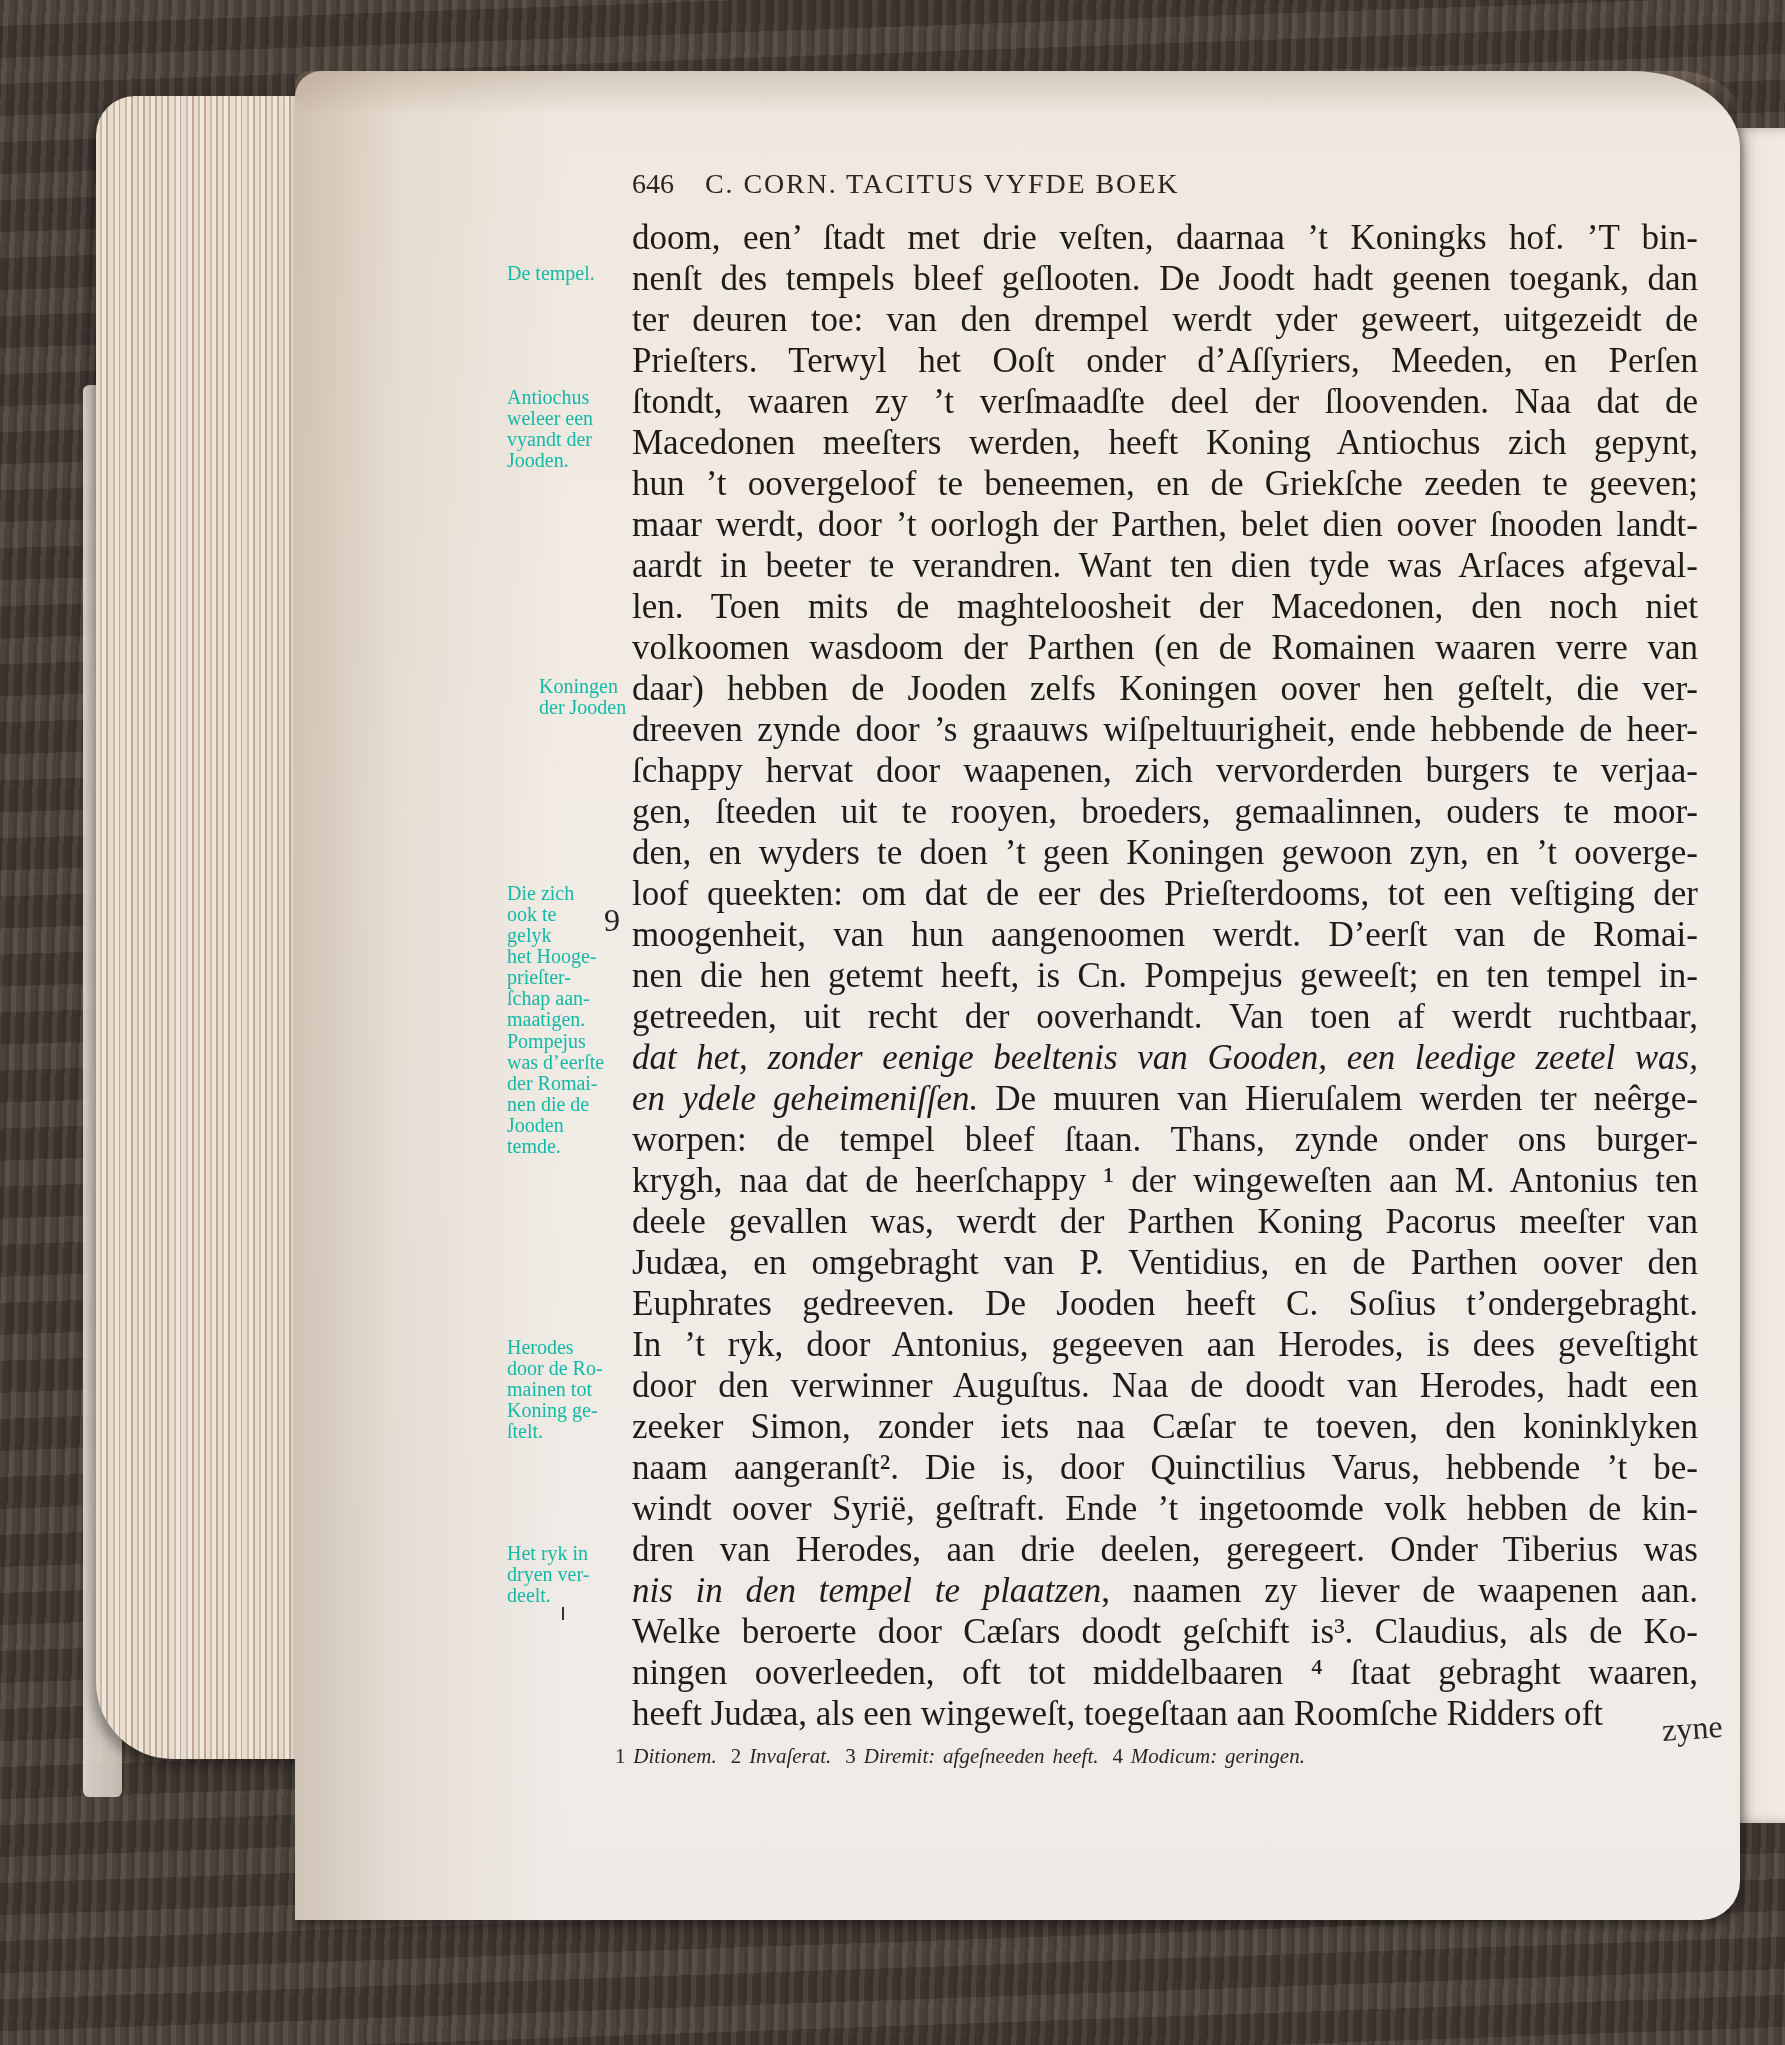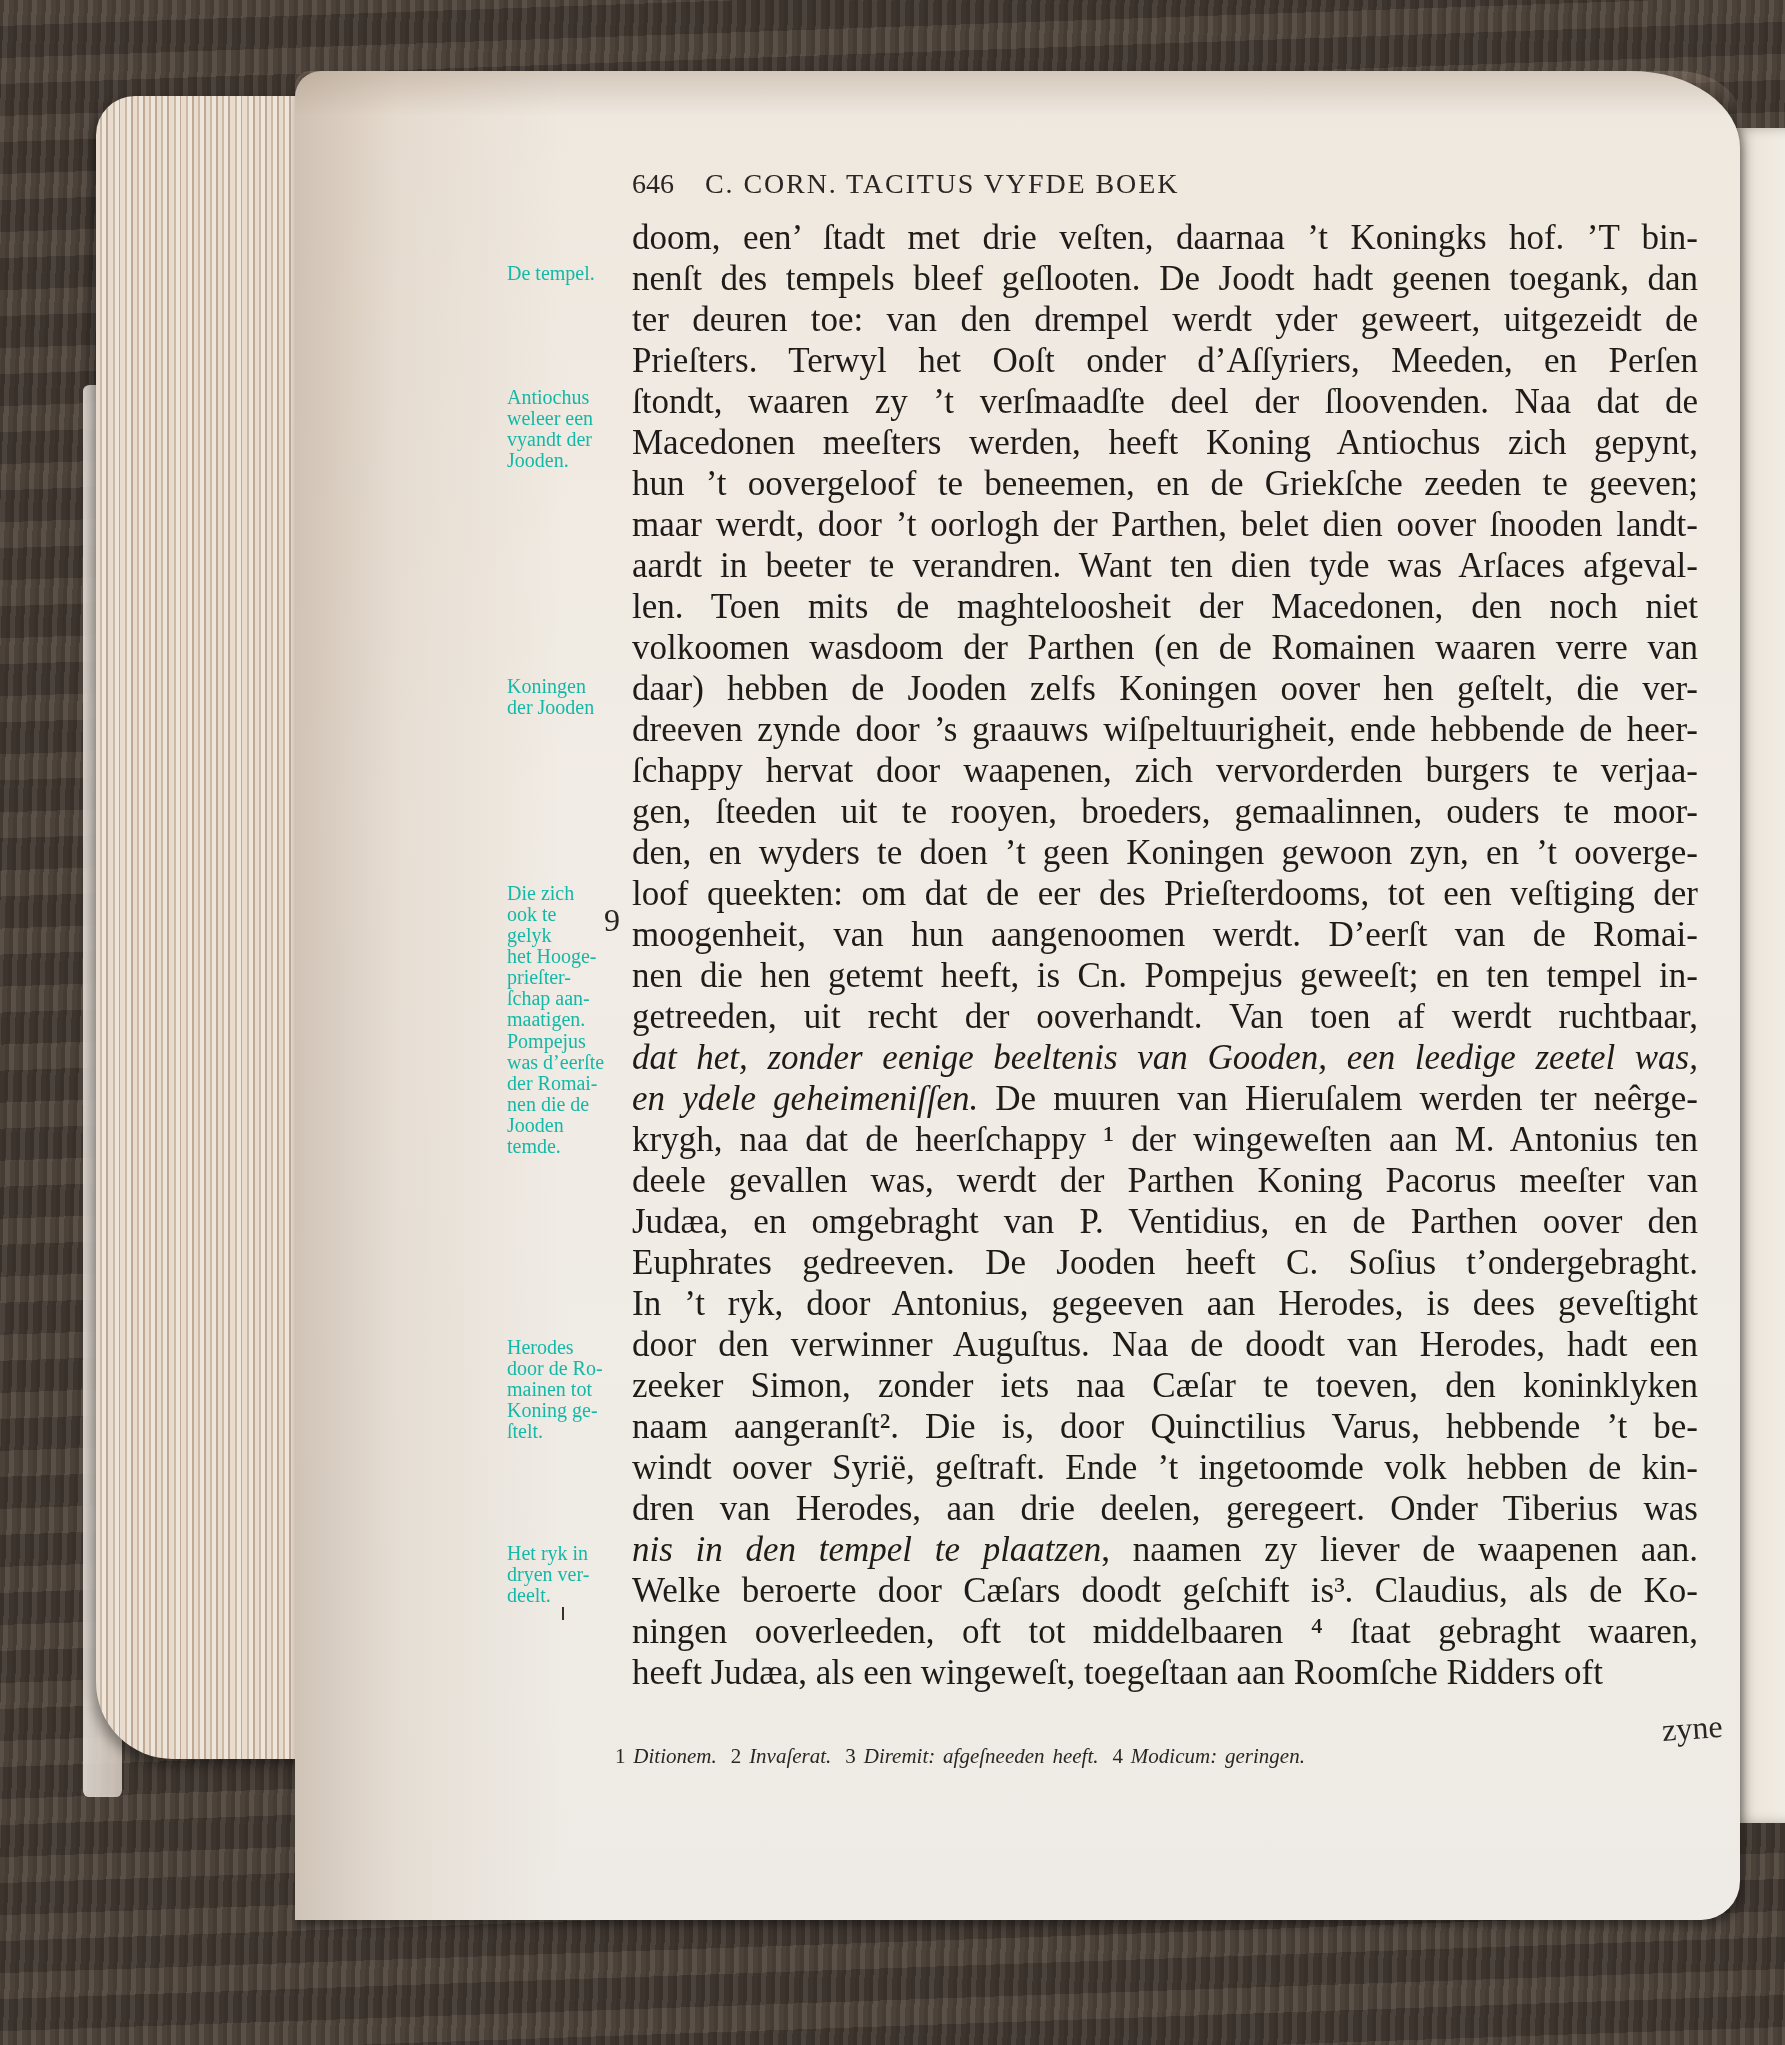--- a/index.html
+++ b/index.html
@@ -107,20 +107,21 @@
     <span class="line">dreeven zynde door ’s graauws wiſpeltuurigheit, ende hebbende de heer-</span>
     <span class="line">ſchappy hervat door waapenen, zich vervorderden burgers te verjaa-</span>
     <span class="line">gen, ſteeden uit te rooyen, broeders, gemaalinnen, ouders te moor-</span>
     <span class="line">den, en wyders te doen ’t geen Koningen gewoon zyn, en ’t oovergе-</span>
     <span class="line">loof queekten: om dat de eer des Prieſterdooms, tot een veſtiging der</span>
     <span class="line">moogenheit, van hun aangenoomen werdt. D’eerſt van de Romai-</span>
     <span class="line">nen die hen getemt heeft, is Cn. Pompejus geweeſt; en ten tempel in-</span>
     <span class="line">getreeden, uit recht der ooverhandt. Van toen af werdt ruchtbaar,</span>
     <span class="line"><em>dat het, zonder eenige beeltenis van Gooden, een leedige zeetel was,</em></span>
     <span class="line"><em>en ydele geheimeniſſen.</em> De muuren van Hieruſalem werden ter neêrge-</span>
+    <span class="line">worpen: de tempel bleef ſtaan. Thans, zynde onder ons burger-</span>
     <span class="line">krygh, naa dat de heerſchappy ¹ der wingeweſten aan M. Antonius ten</span>
     <span class="line">deele gevallen was, werdt der Parthen Koning Pacorus meeſter van</span>
     <span class="line">Judæa, en omgebraght van P. Ventidius, en de Parthen oover den</span>
     <span class="line">Euphrates gedreeven. De Jooden heeft C. Soſius t’ondergebraght.</span>
     <span class="line">In ’t ryk, door Antonius, gegeeven aan Herodes, is dees geveſtight</span>
     <span class="line">door den verwinner Auguſtus. Naa de doodt van Herodes, hadt een</span>
     <span class="line">zeeker Simon, zonder iets naa Cæſar te toeven, den koninklyken</span>
     <span class="line">naam aangeranſt². Die is, door Quinctilius Varus, hebbende ’t be-</span>
     <span class="line">windt oover Syrië, geſtraft. Ende ’t ingetoomde volk hebben de kin-</span>
     <span class="line">dren van Herodes, aan drie deelen, geregeert. Onder Tiberius was</span>
@@ -133,21 +134,21 @@
 <div class="margin-notes" id="margin-notes">
     <div class="mnote" style="top: 46px;">
       <span class="c">De tempel.</span>
     </div>
     <div class="mnote" style="top: 170px;">
       <span class="c">Antiochus</span>
       <span class="c">weleer een</span>
       <span class="c">vyandt der</span>
       <span class="c">Jooden.</span>
     </div>
-    <div class="mnote" style="top: 459px;">
+    <div class="mnote" style="top: 459px; margin-left: 32px;">
       <span class="c">Koningen</span>
       <span class="c">der Jooden</span>
     </div>
     <div class="mnote" style="top: 666px;">
       <span class="c">Die zich</span>
       <span class="c">ook te</span>
       <span class="c">gelyk</span>
       <span class="c">het Hooge-</span>
       <span class="c">prieſter-</span>
       <span class="c">ſchap aan-</span>

